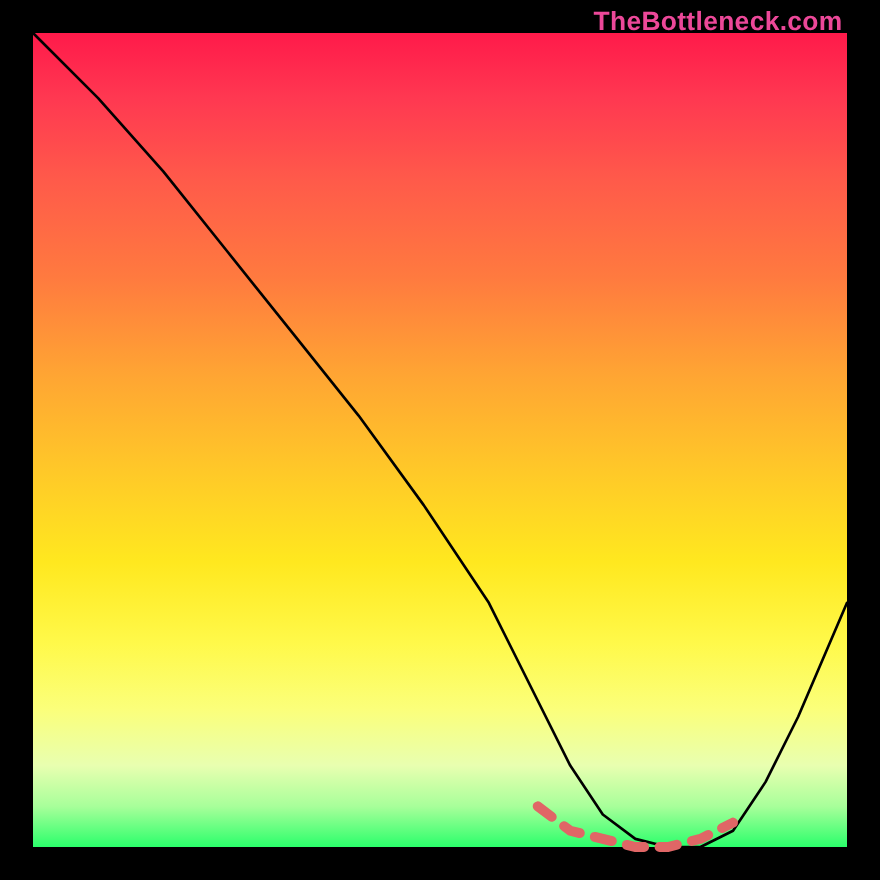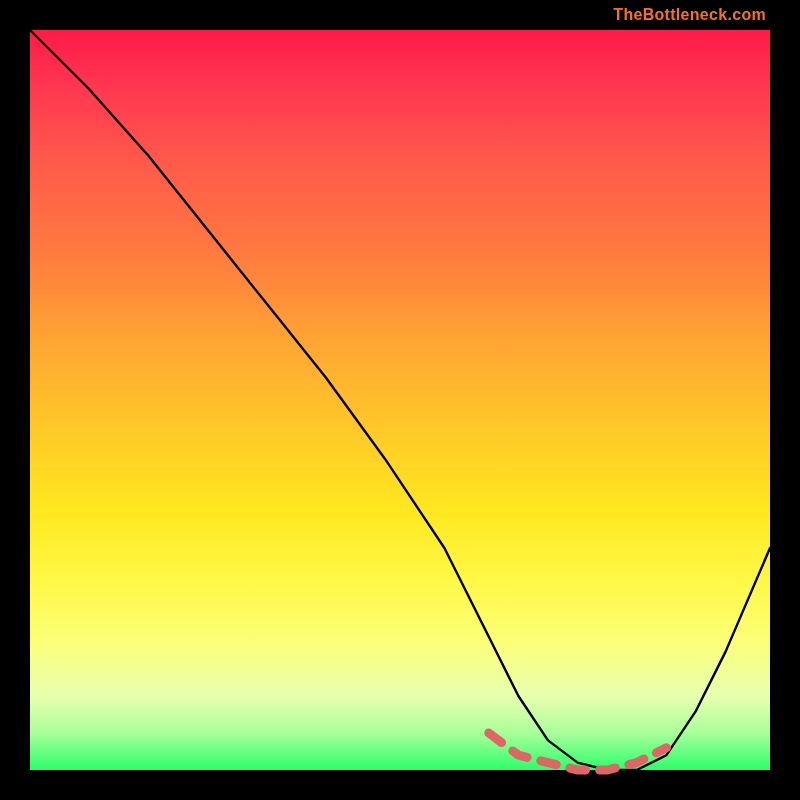--- a/index.html
+++ b/index.html
@@ -28,23 +28,23 @@
       #fbff7a 83%,
       #e8ffb0 90%,
       #a8ff9a 95%,
       #2bff6b 100%);
   }
   .watermark {
     position: absolute;
     top: 6px;
     right: 34px;
     font-family: Arial, Helvetica, sans-serif;
-    font-size: 16px;
+    font-size: 24px;
     font-weight: bold;
-    color: #f97316;
+    color: #ec4899;
     letter-spacing: 0.3px;
     text-align: center;
   }
   svg.curve {
     position: absolute;
     left: 0;
     top: 0;
     width: 740px;
     height: 740px;
     overflow: visible;

